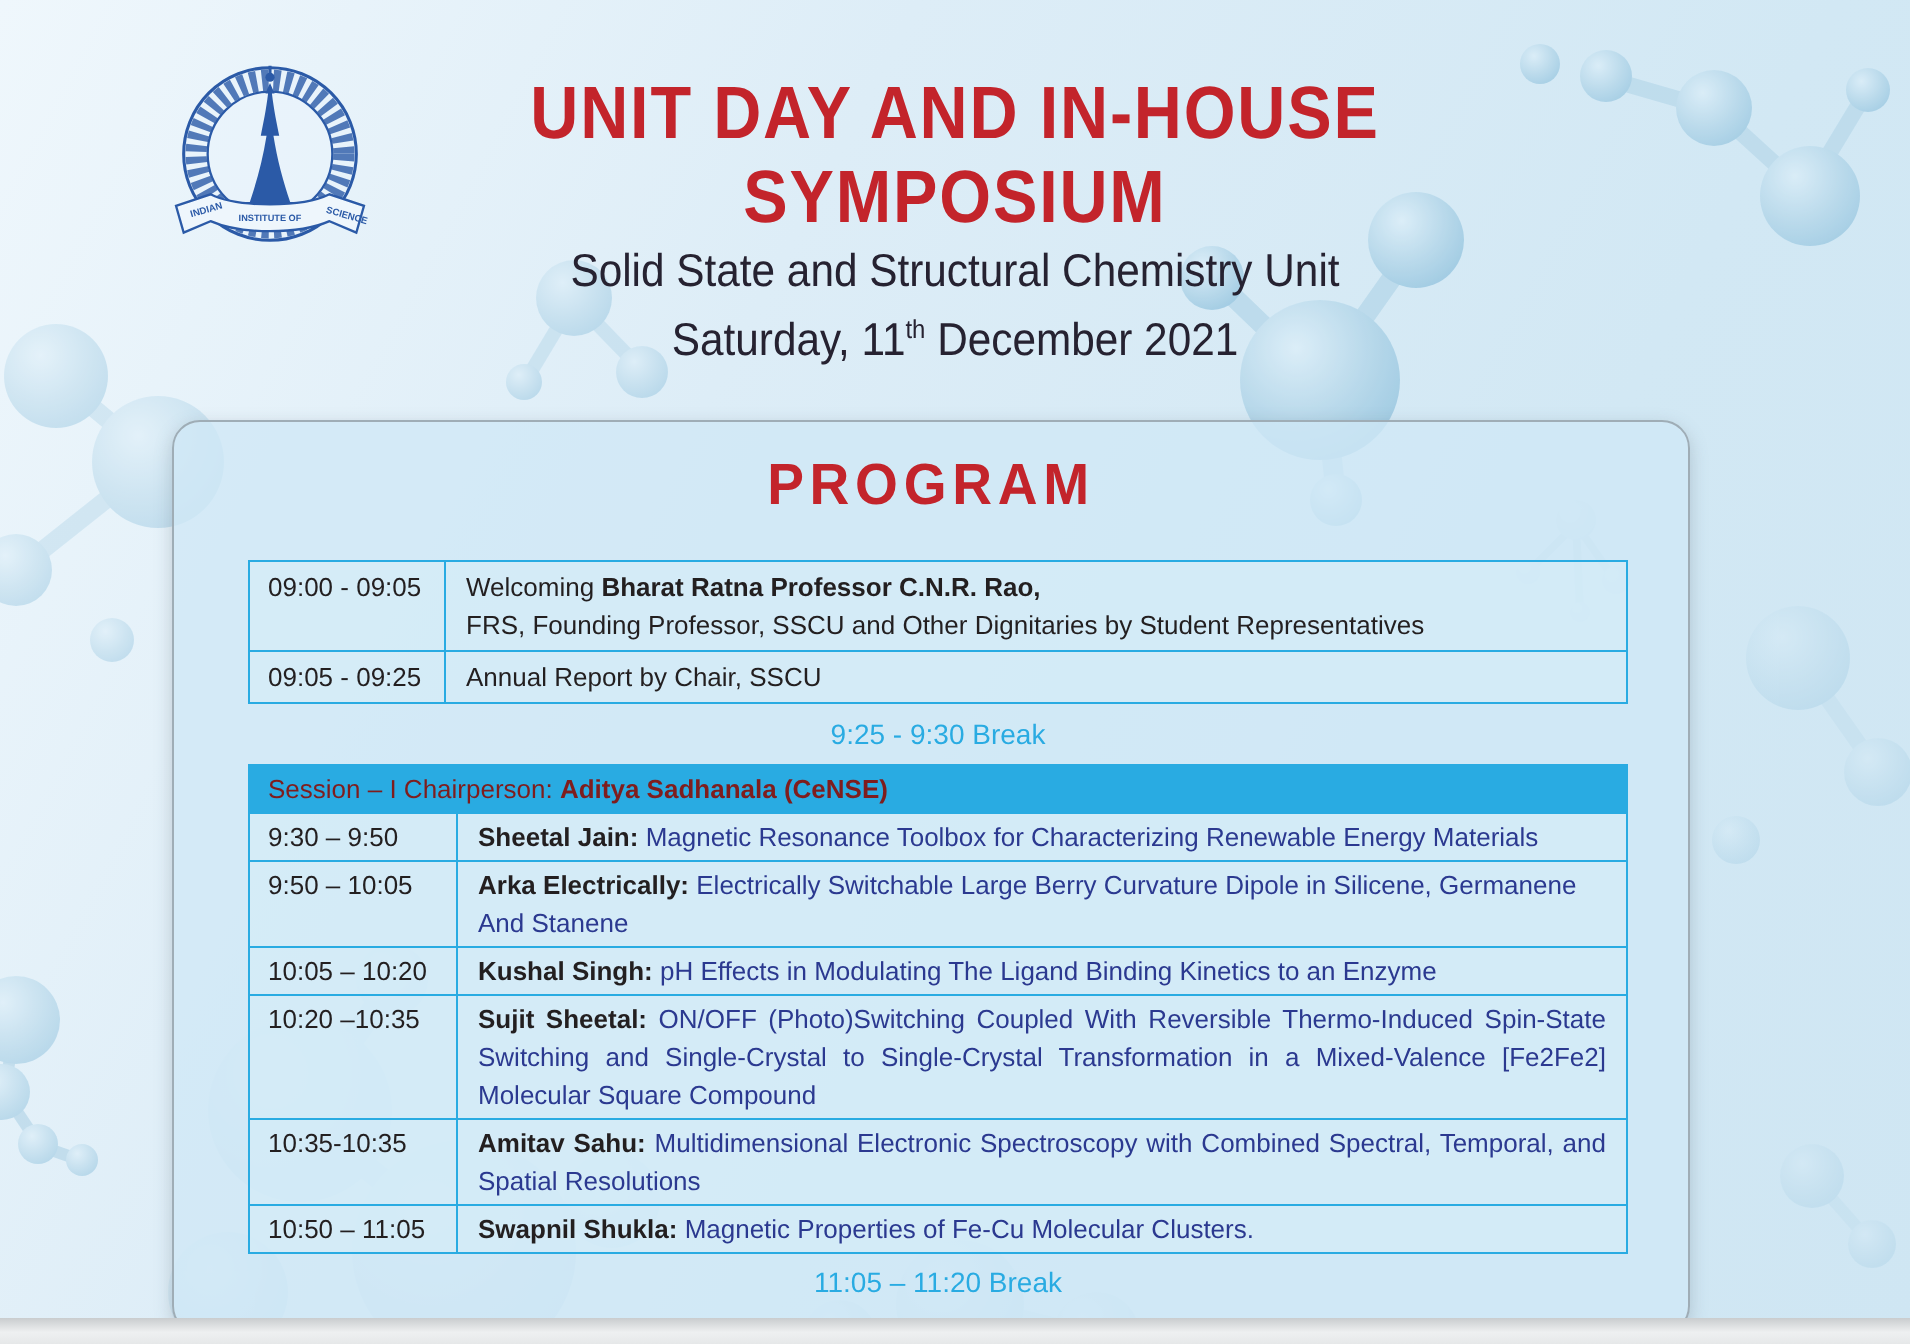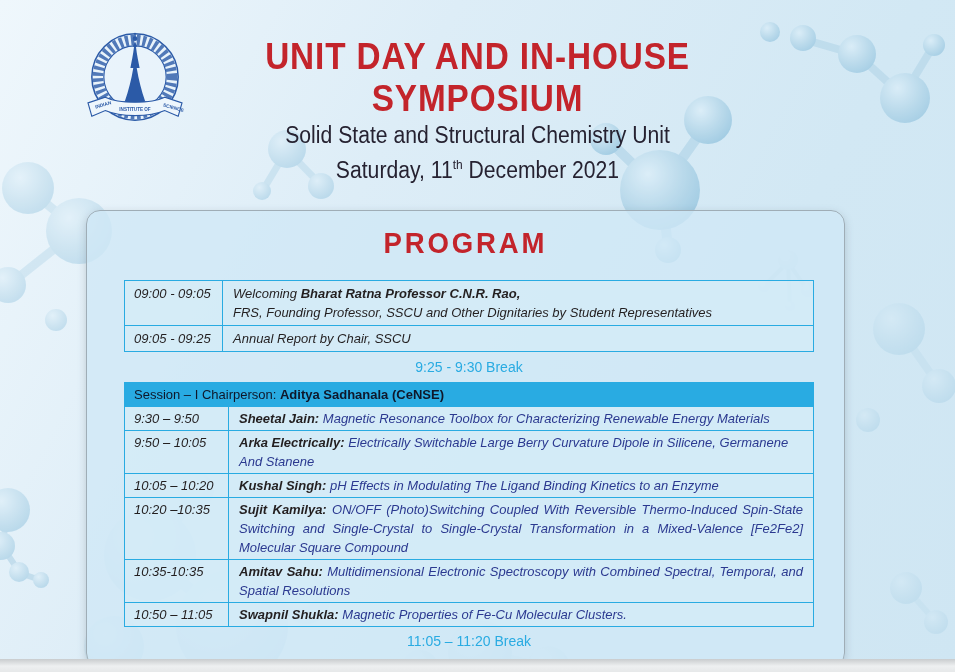--- a/index.html
+++ b/index.html
@@ -25,34 +25,34 @@
         border:1px solid #9fadb6;border-radius:14px;
         background:rgba(208,232,246,0.78);
         box-shadow:0 3px 9px rgba(90,105,115,0.28);}
   .program-heading{margin:16px 0 0 0;text-align:center;font-size:29px;line-height:32px;
         font-weight:bold;color:#c3242b;letter-spacing:3px;transform:scaleX(0.95);}
 
   .schedule-table{margin:0 30px 0 37px;border:1px solid #29abe2;
         background:rgba(214,236,248,0.55);font-size:13px;color:#231f20;}
   .t1{margin-top:21px;}
   .t2{margin-top:5px;}
-  .s-row{display:flex;border-top:1px solid #29abe2;line-height:19px;font-style:italic;}
+  .s-row{display:flex;border-top:1px solid #29abe2;line-height:19px;}
   .schedule-table .s-row:first-child,.t2 .session-header + .s-row{border-top:1px solid #29abe2;}
   .t1 .s-row:first-child{border-top:none;}
   .time-cell{flex:0 0 auto;border-right:1px solid #29abe2;padding:2px 6px 2px 9px;box-sizing:border-box;}
   .t1 .time-cell{width:98px;}
   .t2 .time-cell{width:104px;}
   .t1 .s-row{line-height:19px;}
   .t1 .time-cell,.t1 .event-cell{padding-top:3px;padding-bottom:3px;}
   .event-cell{flex:1 1 auto;padding:2px 10px 2px 10px;}
   .event-cell.justify{text-align:justify;}
   .bold{font-weight:bold;}
   .talk-title{color:#2b3990;text-align:right;}
   .block-line{display:block;}
-  .session-header{background:#29abe2;color:#0f172a;padding:2px 9px;line-height:19px;}
+  .session-header{background:#29abe2;color:#7f1d1d;padding:2px 9px;line-height:19px;}
   .session-header .bold{font-weight:bold;}
   .break-line{margin:6px 30px 0 37px;text-align:center;font-weight:normal;font-size:14px;
         line-height:19px;color:#29abe2;}
   .break-line.b2{margin-top:5px;}
 
   .bottom-strip{position:absolute;left:0;bottom:0;width:955px;height:13px;z-index:5;
         background:linear-gradient(to bottom,#c9ccce,#eef0f1 55%,#e6e8e9);}
 </style>
 </head>
 <body>
@@ -251,21 +251,21 @@
       <div class="s-row">
         <div class="time-cell">10:05 – 10:20</div>
         <div class="event-cell">
           <span class="bold">Kushal Singh:</span>
           <span class="talk-title">pH Effects in Modulating The Ligand Binding Kinetics to an Enzyme</span>
         </div>
       </div>
       <div class="s-row">
         <div class="time-cell">10:20 –10:35</div>
         <div class="event-cell justify">
-          <span class="bold">Sujit Kamilya:</span>
+          <span class="bold">Sujit Sheetal:</span>
           <span class="talk-title">ON/OFF (Photo)Switching Coupled With Reversible Thermo-Induced Spin-State Switching and Single-Crystal to Single-Crystal Transformation in a Mixed-Valence [Fe2Fe2] Molecular Square Compound</span>
         </div>
       </div>
       <div class="s-row">
         <div class="time-cell">10:35-10:35</div>
         <div class="event-cell justify">
           <span class="bold">Amitav Sahu:</span>
           <span class="talk-title">Multidimensional Electronic Spectroscopy with Combined Spectral, Temporal, and Spatial Resolutions</span>
         </div>
       </div>

